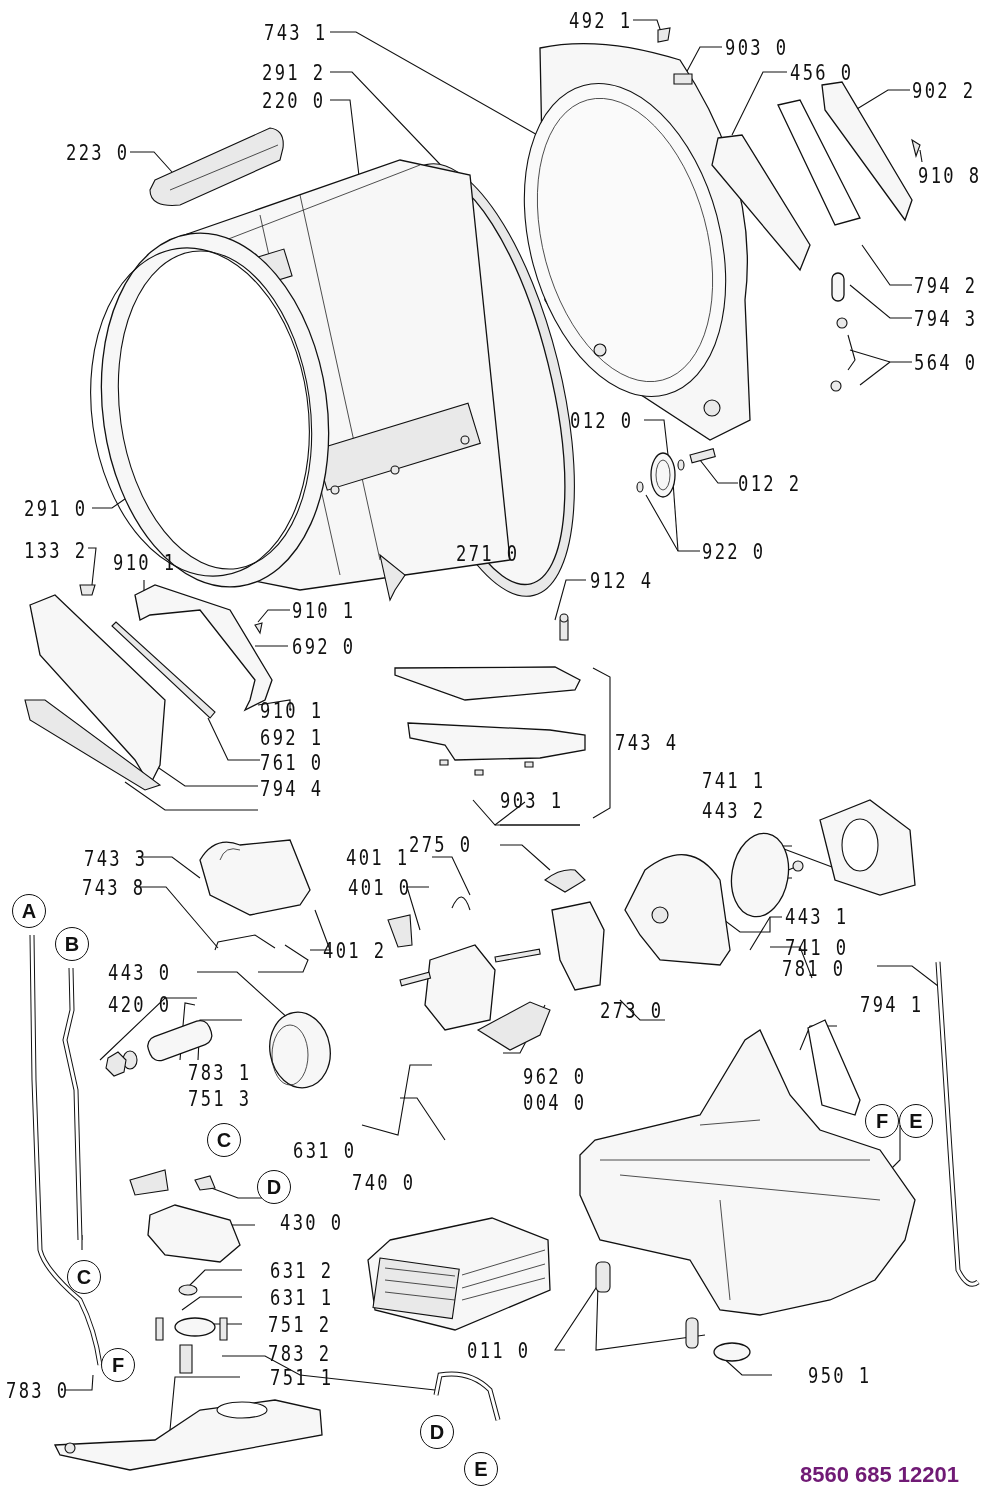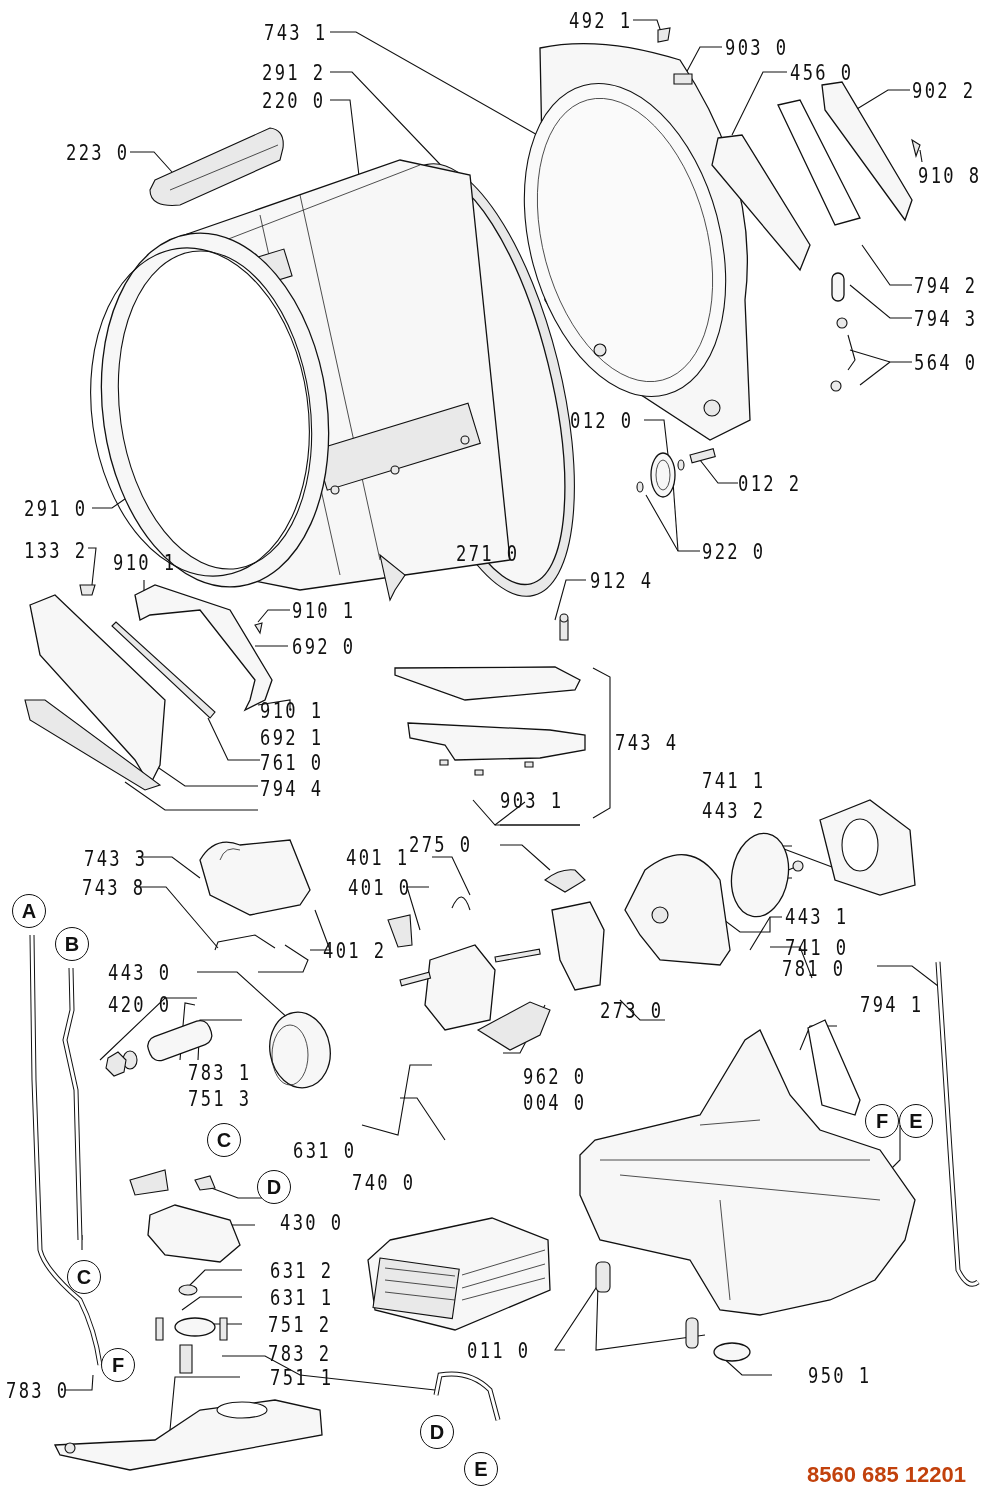--- a/index.html
+++ b/index.html
@@ -5,21 +5,21 @@
   html, body { margin:0; padding:0; background:#ffffff; }
   body { width:1002px; height:1500px; position:relative; overflow:hidden; font-family:"DejaVu Sans", sans-serif; }
   #art { position:absolute; left:0; top:0; width:1002px; height:1500px; }
   #art * { vector-effect: non-scaling-stroke; }
   .part { fill:#f7f7f7; stroke:#111; stroke-width:1.3; }
   .part2 { fill:#e9e9e9; stroke:#111; stroke-width:1.1; }
   .ln { fill:none; stroke:#111; stroke-width:1.1; }
   .thin { fill:none; stroke:#222; stroke-width:0.8; }
   .lbl { position:absolute; font-family:"DejaVu Sans Mono", monospace; font-size:22px; letter-spacing:3px; color:#111; white-space:pre; line-height:22px; transform:scaleX(0.78); transform-origin:left top; font-weight:300; }
   .conn { position:absolute; width:34px; height:34px; border:1.6px solid #111; border-radius:50%; background:#fff; display:flex; align-items:center; justify-content:center; font-family:"Liberation Sans", sans-serif; font-weight:bold; font-size:20px; color:#111; box-sizing:border-box; }
-  .docnum { position:absolute; left:800px; top:1462px; font-family:"Liberation Sans", sans-serif; font-weight:bold; font-size:22px; color:#c2410c;margin-left:7px; }
+  .docnum { position:absolute; left:800px; top:1462px; font-family:"Liberation Sans", sans-serif; font-weight:bold; font-size:22px; color:#701a75; }
 </style>
 </head>
 <body>
 
 <svg id="art" viewBox="0 0 1002 1500">
 
   <g>
     <polyline class="ln" points="330,32 356,32 555,145"></polyline>
     <polyline class="ln" points="330,72 352,72 455,180"></polyline>
     <polyline class="ln" points="330,100 350,100 364,218"></polyline>

